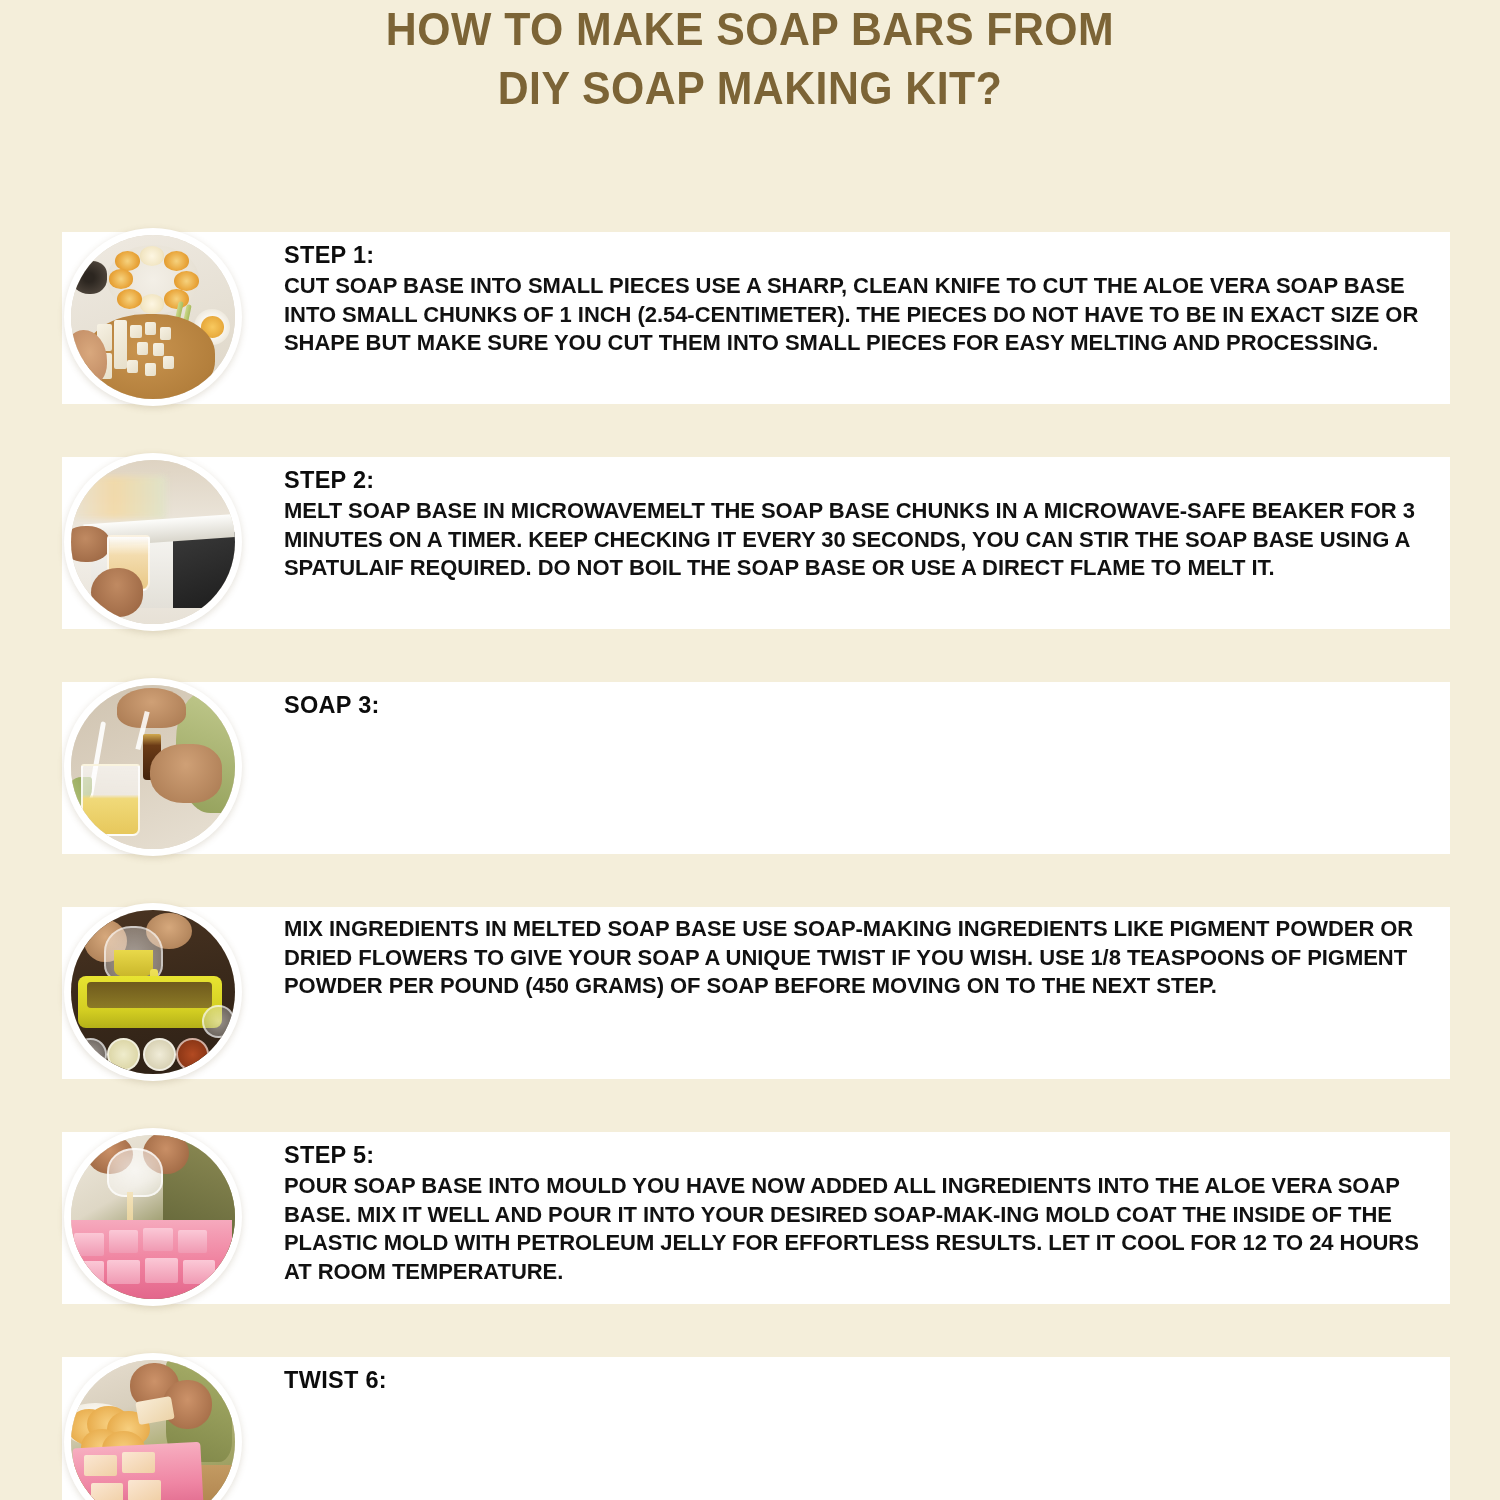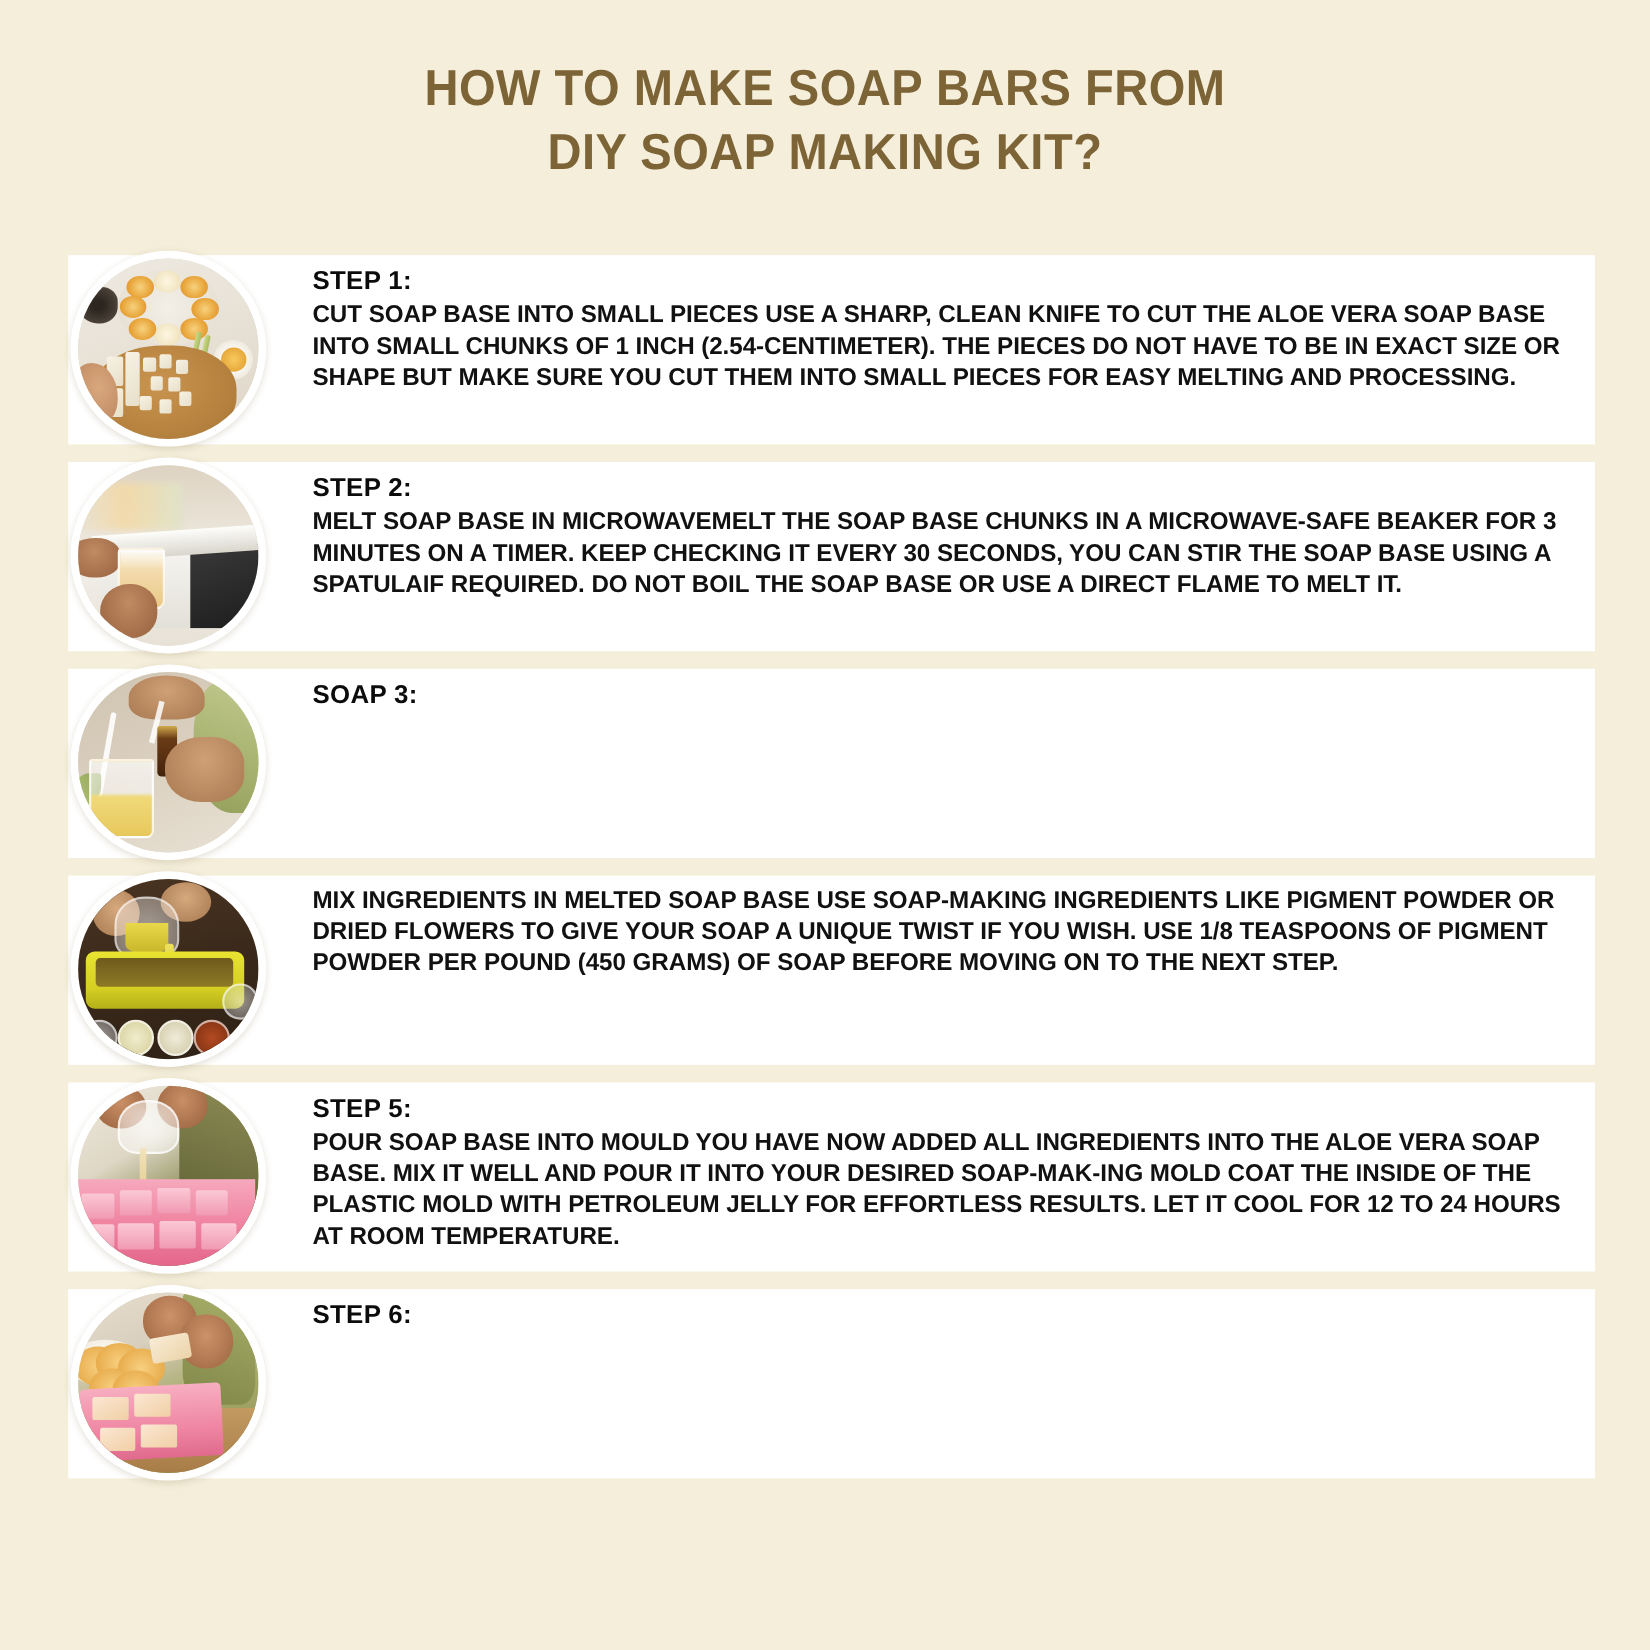--- a/index.html
+++ b/index.html
@@ -11,21 +11,20 @@
 
   body {
     background: #f4eeda;
     font-family: "Liberation Sans", sans-serif;
     position: relative;
     overflow: hidden;
   }
 
   
   .title-wrap {
-    padding-top: 50px;
     text-align: center;
   }
   .title {
     color: #7c6436;
     font-family: "Liberation Sans", sans-serif;
     font-weight: bold;
     font-size: 46px;
     line-height: 1.28;
     letter-spacing: 0.5px;
     text-transform: uppercase;
@@ -38,21 +37,21 @@
   .steps {
     position: absolute;
     top: 232px;
     left: 0;
     width: 1500px;
   }
 
   .step-row {
     position: relative;
     height: 172px;
-    margin-bottom: 16px;
+    margin-bottom: 53px;
     border-radius: 29px;
   }
 
   .card {
     position: absolute;
     left: 62px;
     top: 0;
     width: 1388px;
     height: 172px;
     background: #ffffff;
@@ -333,21 +332,21 @@
           <div class="cell" style="left:45%;top:75%;width:20%;height:15%"></div>
           <div class="cell" style="left:68%;top:76%;width:20%;height:15%"></div>
         </div>
       </div>
     </div>
   </div>
 
   <div class="step-row">
     <div class="card">
       <div class="card-text">
-        <div class="step-label">STEP 6:</div>
+        <div class="step-label">TWIST 6:</div>
       </div>
     </div>
     <div class="thumb">
       <div class="thumb-inner">
         <div class="ph p6">
           <div class="apron"></div>
           <div class="table"></div>
           <div class="plate"></div>
           <div class="sl" style="left:-2%;top:30%"></div>
           <div class="sl" style="left:10%;top:28%"></div>

